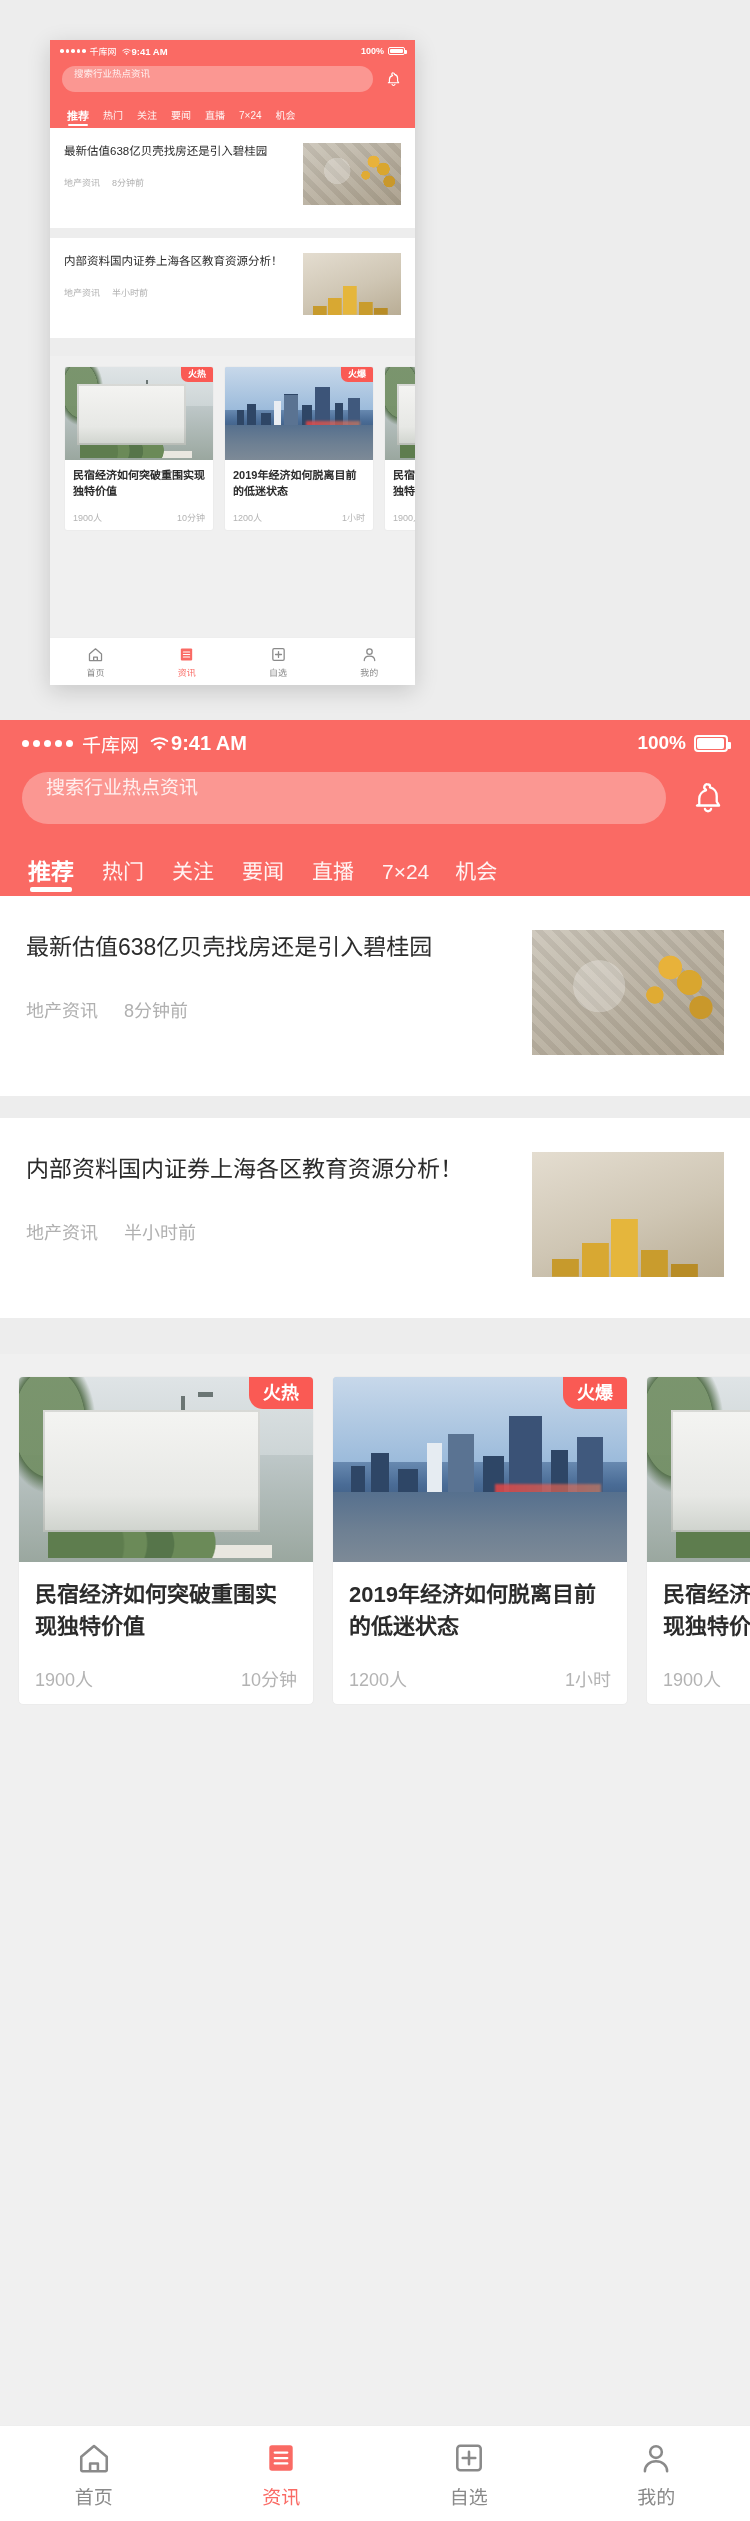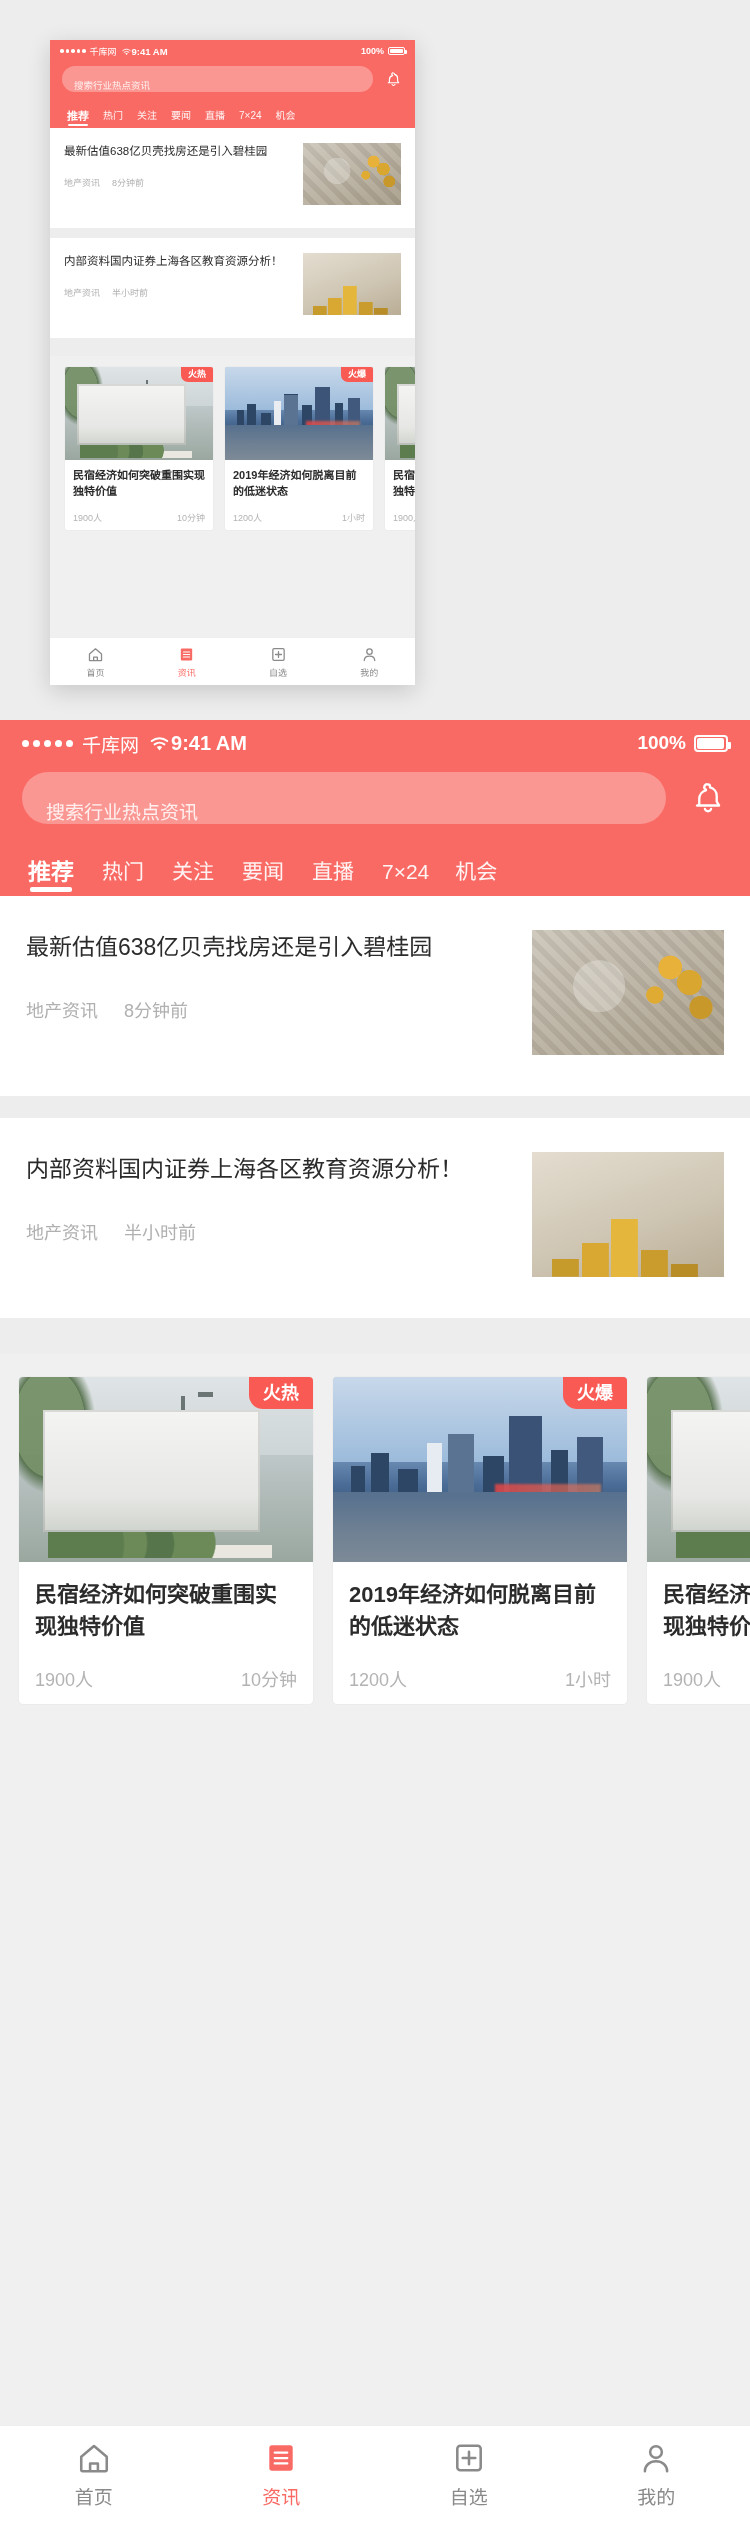--- a/index.html
+++ b/index.html
@@ -52,21 +52,21 @@
     display: inline-block;
   }
   .batt-fill { position: absolute; left: 1px; top: 1px; bottom: 1px; background: #fff; border-radius: 1px; }
   .batt-tip { position: absolute; background: #fff; border-radius: 0 1px 1px 0; }
 
   
   .searchrow { display: flex; align-items: center; }
   .searchbox {
     flex: 1;
     background: rgba(255,255,255,0.30);
-    display: flex; align-items: flex-end;
+    display: flex; align-items: flex-start;
     color: rgba(255,255,255,0.88);
     overflow: hidden;
   }
   .searchbox .ph { color: rgba(255,255,255,0.85); white-space: nowrap; overflow: hidden; }
   .bell { flex: 0 0 auto; display: flex; align-items: center; justify-content: center; }
   .bell svg { display: block; }
 
   
   .tabs { display: flex; align-items: flex-end; }
   .tab {

